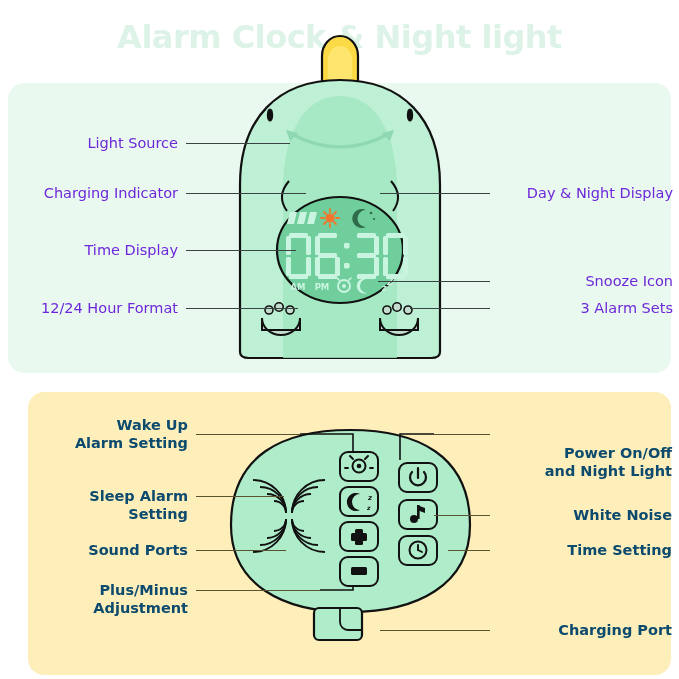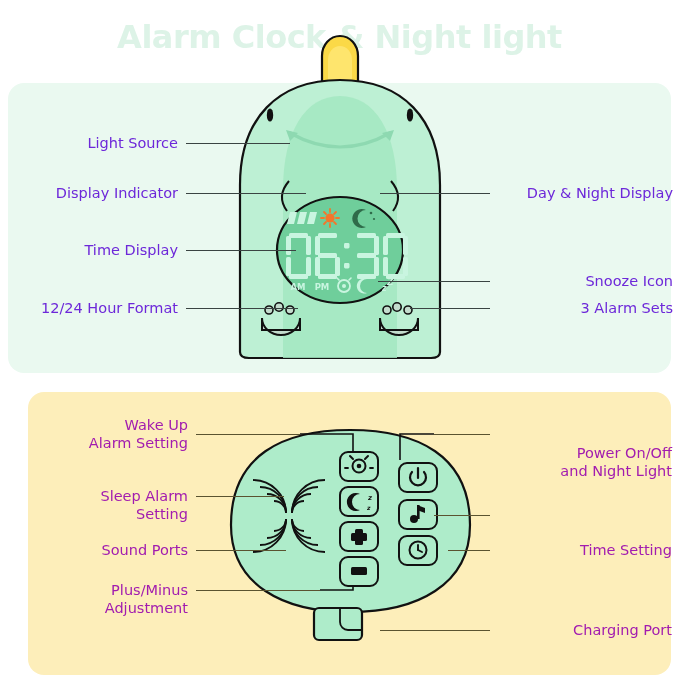--- a/index.html
+++ b/index.html
@@ -53,21 +53,21 @@
     position: absolute;
     font-family: "DejaVu Sans", sans-serif;
     font-size: 14.5px;
     color: #6d28d9;
     line-height: 18px;
     white-space: pre-line;
     z-index: 8;
   }
   .lbl.right-al { text-align: right; }
   .lbl.left-al  { text-align: right; }
-  .lbl.olive { color: #a21caf; }
+  .lbl.olive { color: #0c4a6e; font-weight: bold; }
 
   
   .leader {
     position: absolute;
     height: 1.3px;
     background: #3a4442;
     z-index: 7;
   }
   .leader.olive { background: #5a5330; }
 
@@ -103,38 +103,39 @@
   <div class="leader olive" style="left:196px; top:496px; width:88px;"></div>
   <div class="leader olive" style="left:196px; top:550px; width:90px;"></div>
   <div class="leader olive" style="left:196px; top:590px; width:124px;"></div>
 
   <div class="leader olive" style="left:434px; top:434px; width:56px;"></div>
   <div class="leader olive" style="left:434px; top:515px; width:56px;"></div>
   <div class="leader olive" style="left:448px; top:550px; width:42px;"></div>
   <div class="leader olive" style="left:380px; top:630px; width:110px;"></div>
 
   <div class="lbl right-al" style="left:20px; top:134px; width:158px;">Light Source</div>
-  <div class="lbl right-al" style="left:20px; top:184px; width:158px;">Display Indicator</div>
+  <div class="lbl right-al" style="left:20px; top:184px; width:158px;">Charging Indicator</div>
   <div class="lbl right-al" style="left:20px; top:241px; width:158px;">Time Display</div>
   <div class="lbl right-al" style="left:12px; top:299px; width:166px;">12/24 Hour Format</div>
 
   <div class="lbl left-al" style="left:498px; top:184px; width:175px;">Day &amp; Night Display</div>
   <div class="lbl left-al" style="left:498px; top:272px; width:175px;">Snooze Icon</div>
   <div class="lbl left-al" style="left:498px; top:299px; width:175px;">3 Alarm Sets</div>
 
   <div class="lbl olive right-al" style="left:24px; top:416px; width:164px;">Wake Up
 Alarm Setting</div>
   <div class="lbl olive right-al" style="left:24px; top:487px; width:164px;">Sleep Alarm
 Setting</div>
   <div class="lbl olive right-al" style="left:24px; top:541px; width:164px;">Sound Ports</div>
   <div class="lbl olive right-al" style="left:24px; top:581px; width:164px;">Plus/Minus
 Adjustment</div>
 
   <div class="lbl olive left-al" style="left:500px; top:416px; width:172px;margin-top:28px;">Power On/Off
 and Night Light</div>
+  <div class="lbl olive left-al" style="left:500px; top:506px; width:172px;">White Noise</div>
   <div class="lbl olive left-al" style="left:500px; top:541px; width:172px;">Time Setting</div>
   <div class="lbl olive left-al" style="left:500px; top:621px; width:172px;">Charging Port</div>
 
   <svg class="stage" viewBox="0 0 679 679">
 
     <g>
 
       <path d="M322 82 L322 56 A18 20 0 0 1 358 56 L358 82 Z" fill="#fbd947" stroke="#111" stroke-width="2.2"></path>
       <path d="M328 82 L328 60 A12 14 0 0 1 352 60 L352 82 Z" fill="#ffe87a" stroke="none" opacity="0.75"></path>
 

